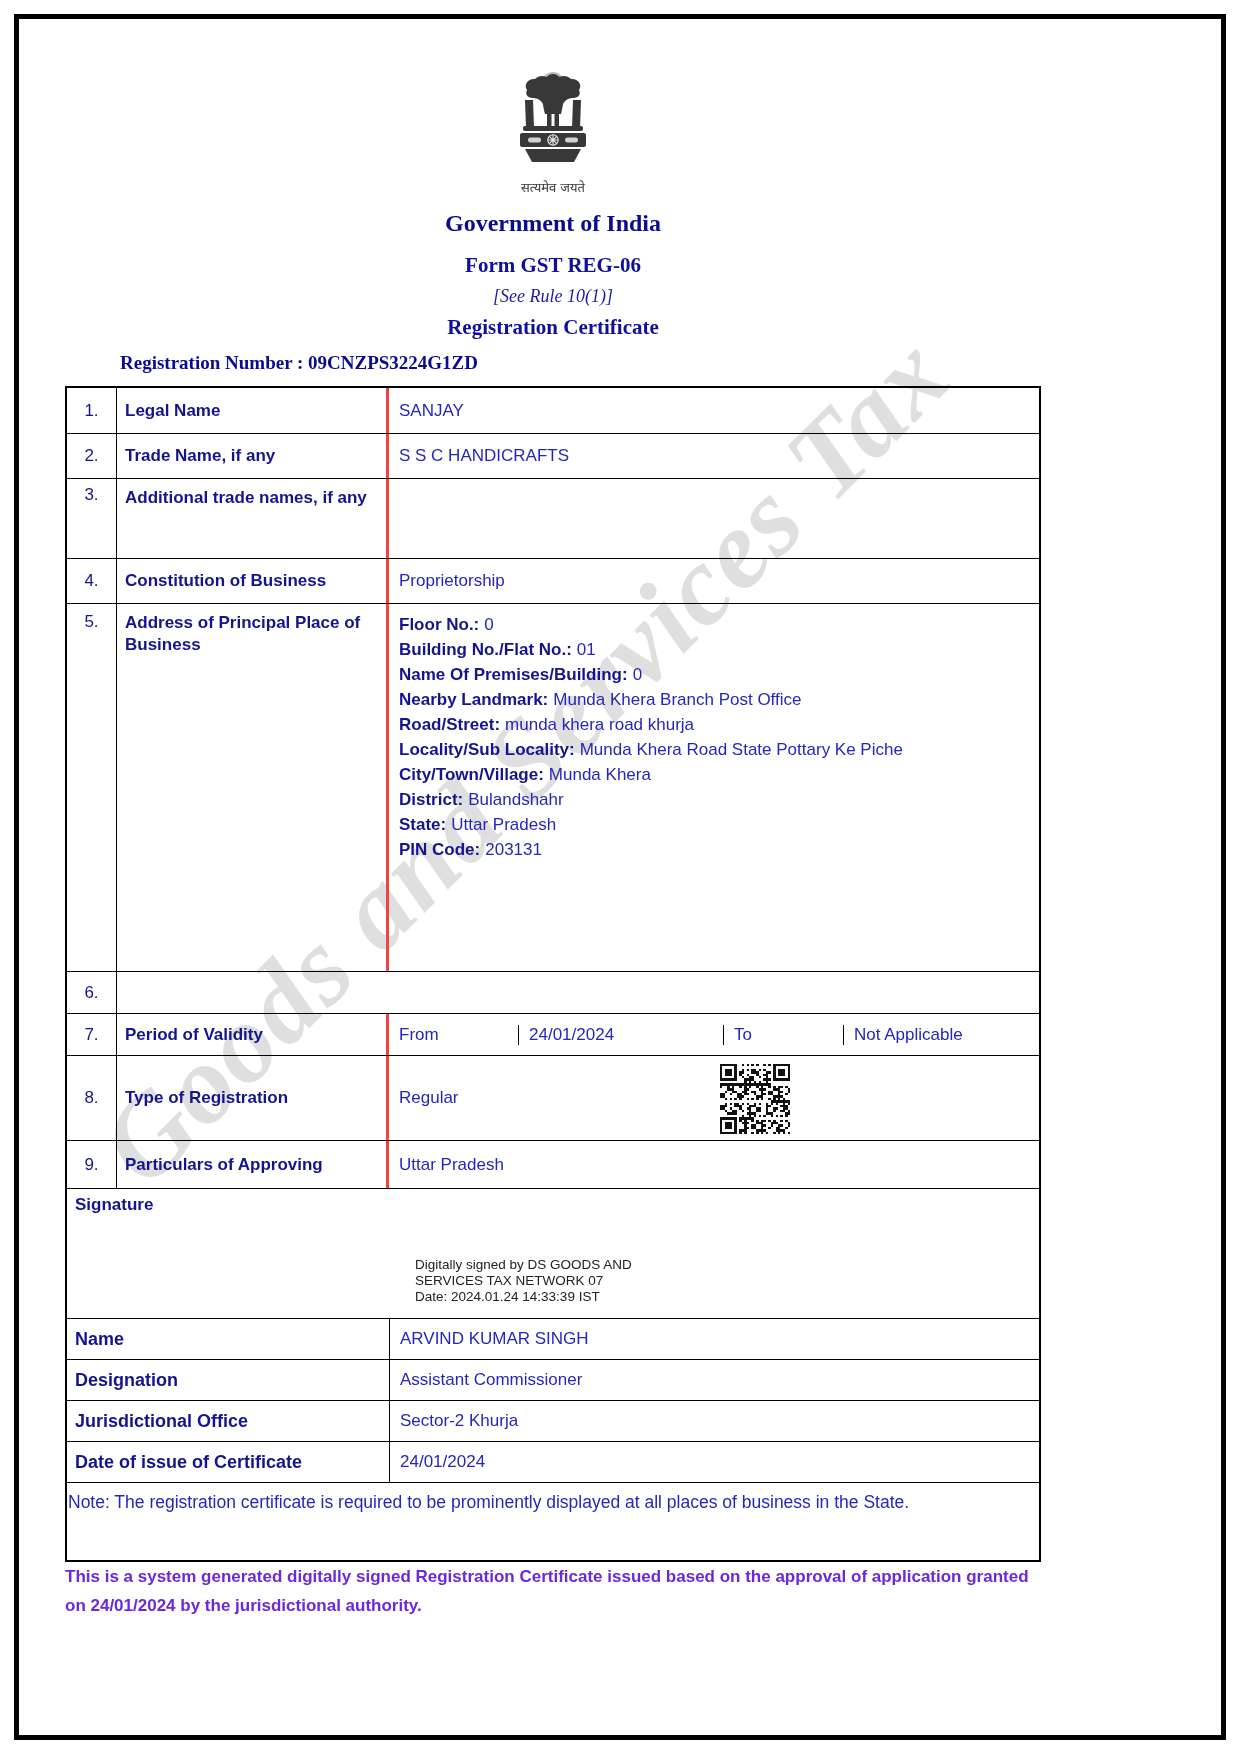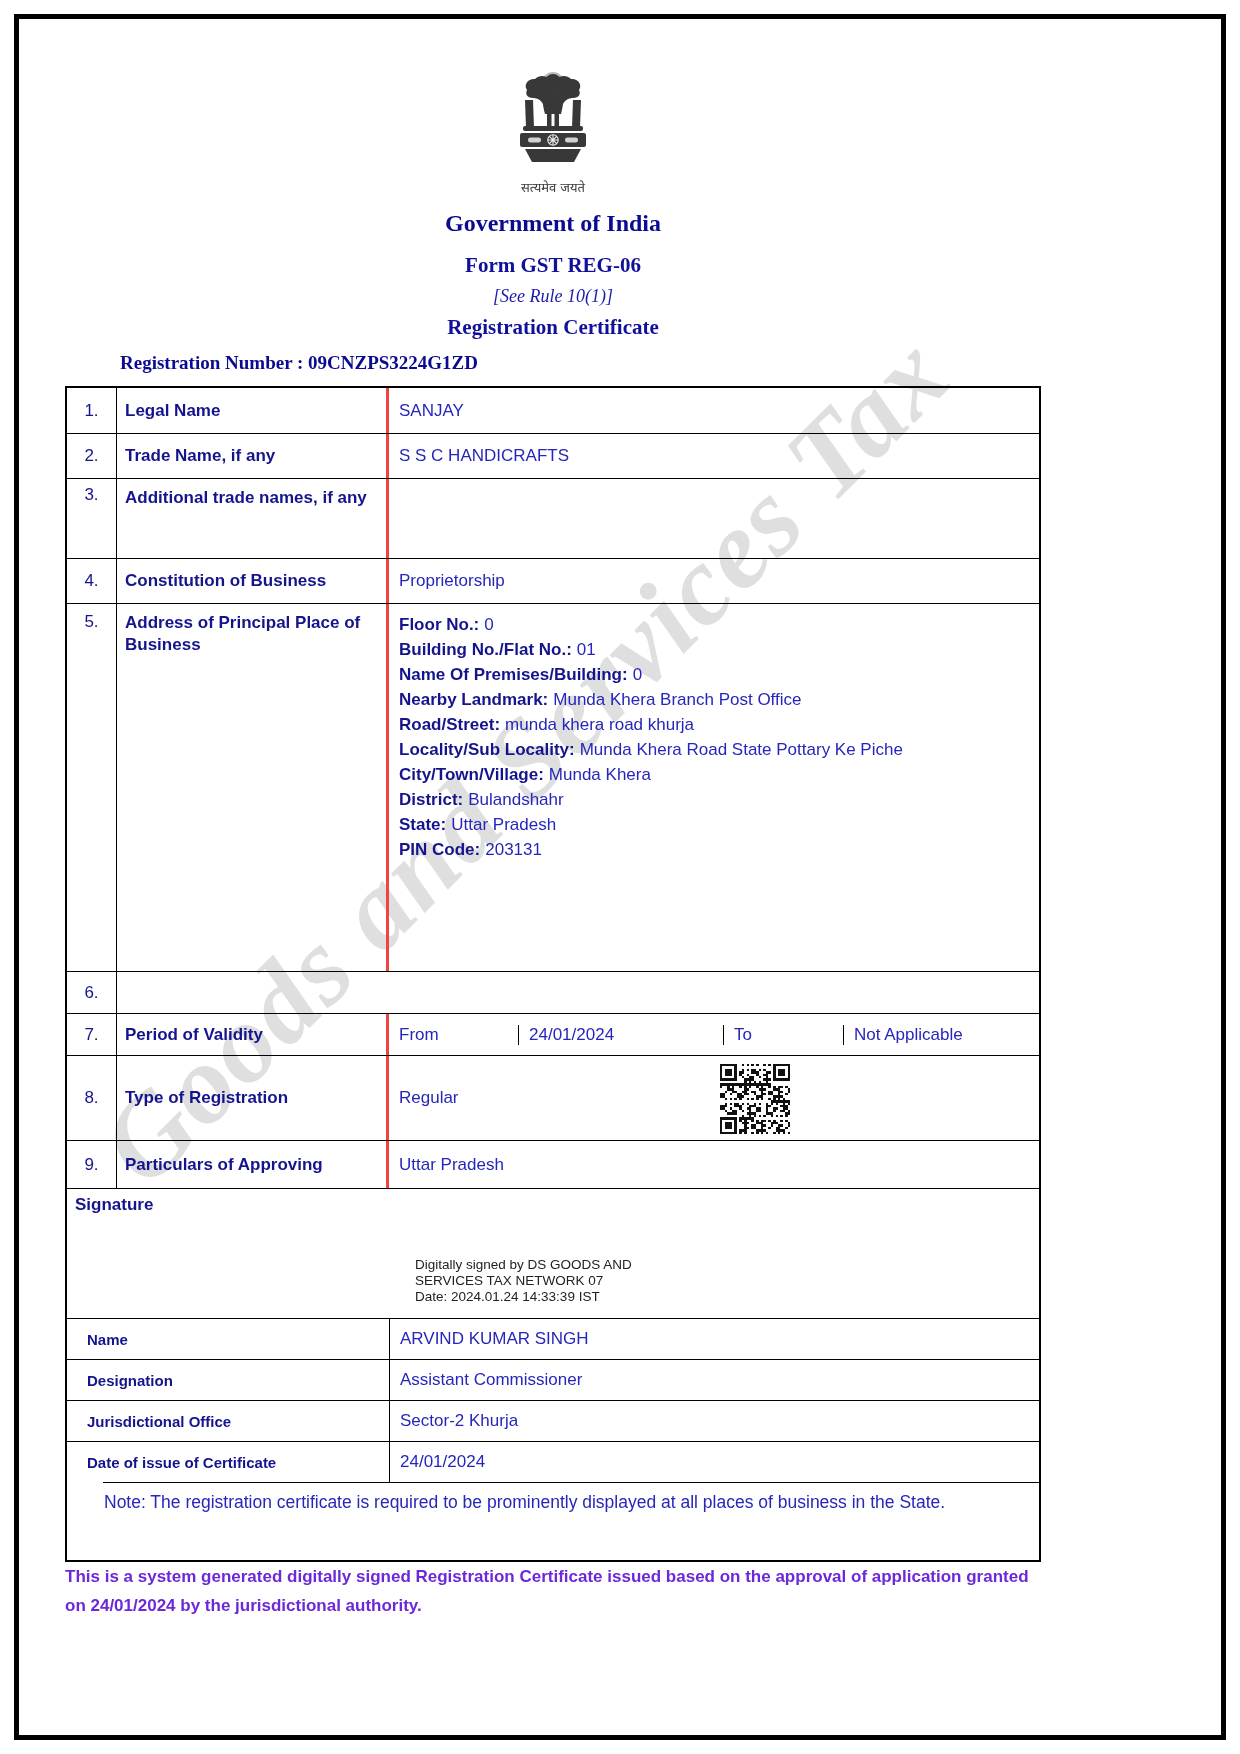--- a/index.html
+++ b/index.html
@@ -77,28 +77,28 @@
   
   .sig-row { display:block; position:relative; height:130px; padding:6px 8px;
     box-sizing:border-box; border-top:1px solid #000; }
   .sig-label { font-weight:bold; color:#14148c; font-size:17px; }
   .sig-digital { position:absolute; left:348px; top:68px; color:#222222;
     font-size:13.5px; line-height:16px; }
 
   
   .orow { display:flex; height:41px; border-top:1px solid #000; box-sizing:border-box; }
   .o-label { width:323px; min-width:323px; border-right:1px solid #000; box-sizing:border-box;
-    padding:0 20px; display:flex; align-items:center; font-weight:bold;
-    color:#14148c; font-size:15px; }
+    padding:0 8px; display:flex; align-items:center; font-weight:bold;
+    color:#14148c; font-size:18px; }
   .o-value { flex:1; padding:0 10px; display:flex; align-items:center;
     color:#2626bb; font-size:17px; }
 
   
   .note-row { border-top:1px solid #000; height:78px; box-sizing:border-box;
-    padding:9px 1px; color:#2626bb; font-size:17.5px;margin-left:36px; }
+    padding:9px 1px; color:#2626bb; font-size:17.5px; }
 
   
   .footer { margin-top:0; font-weight:bold; color:#6d28d9;
     font-size:17px; line-height:29px; width:976px; }
 </style>
 </head>
 <body>
 
 <div class="page">
   <div class="frame"></div>

